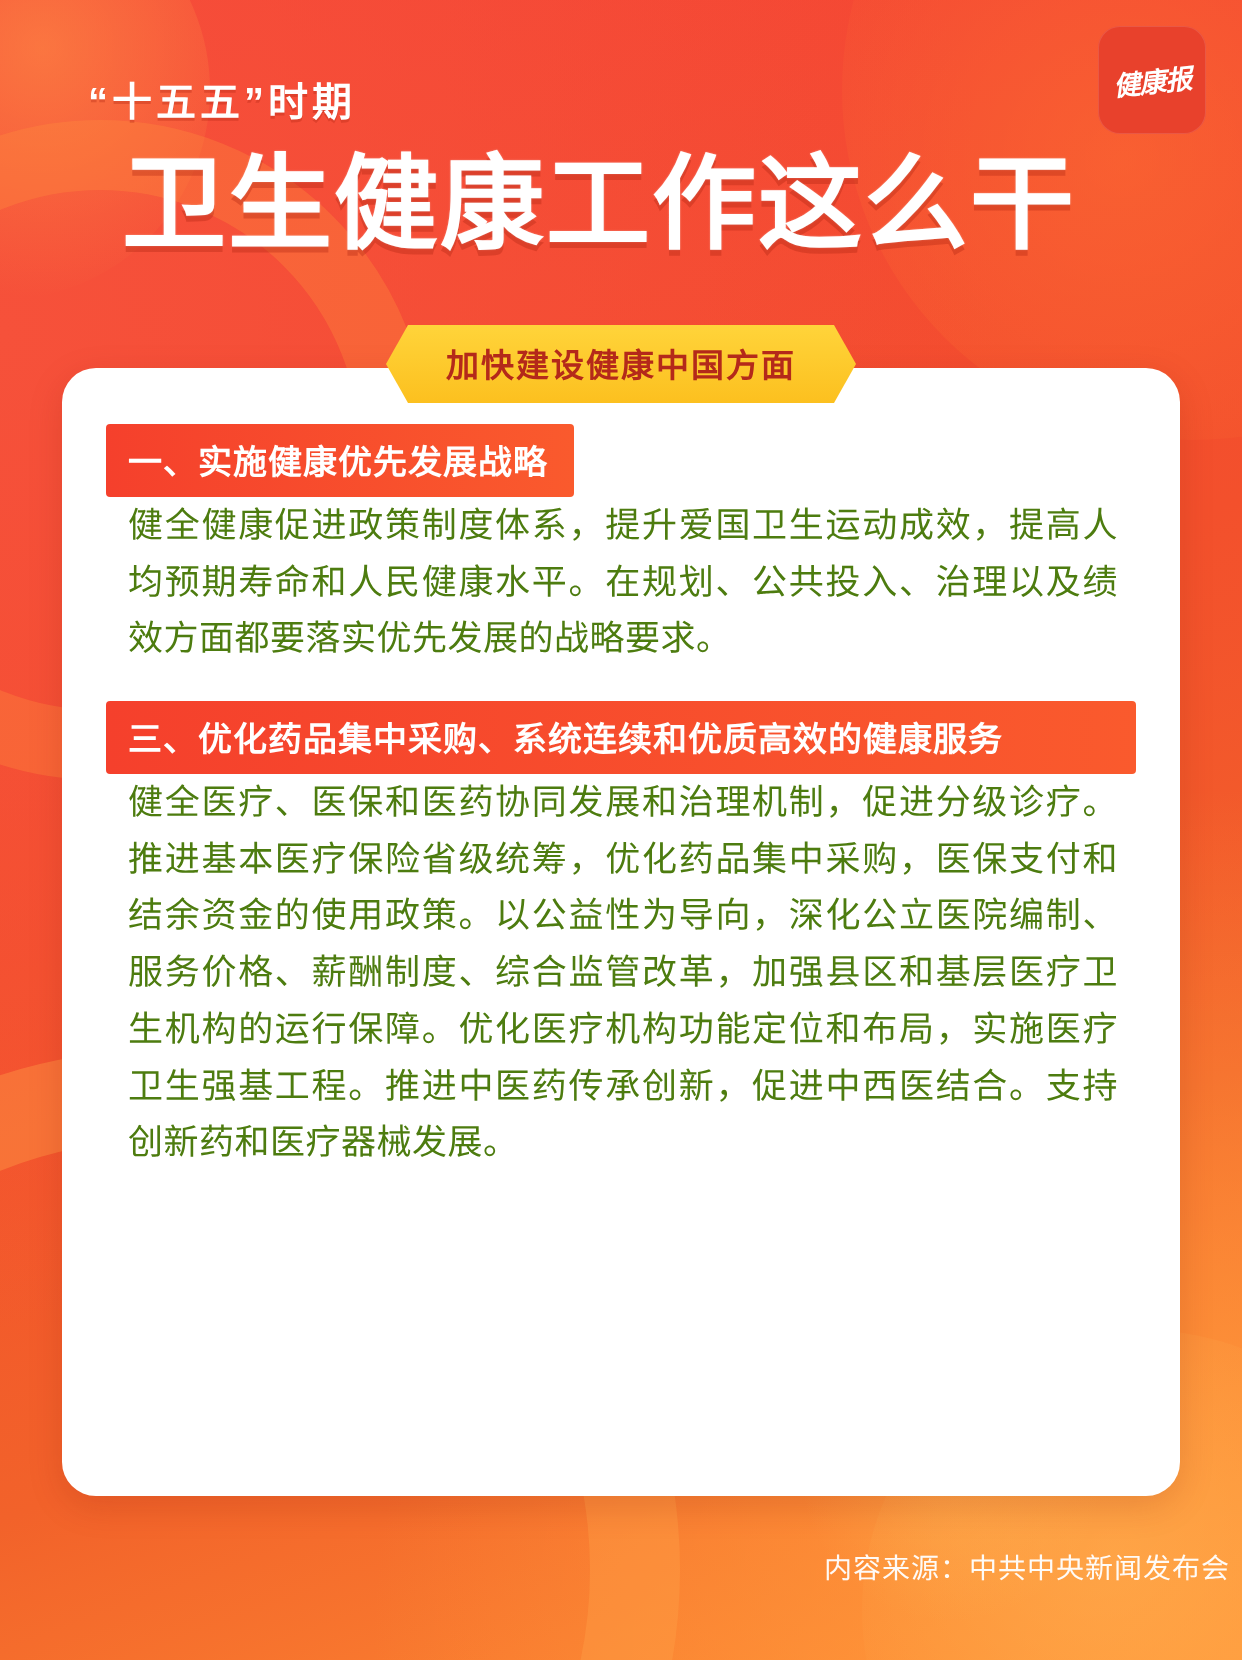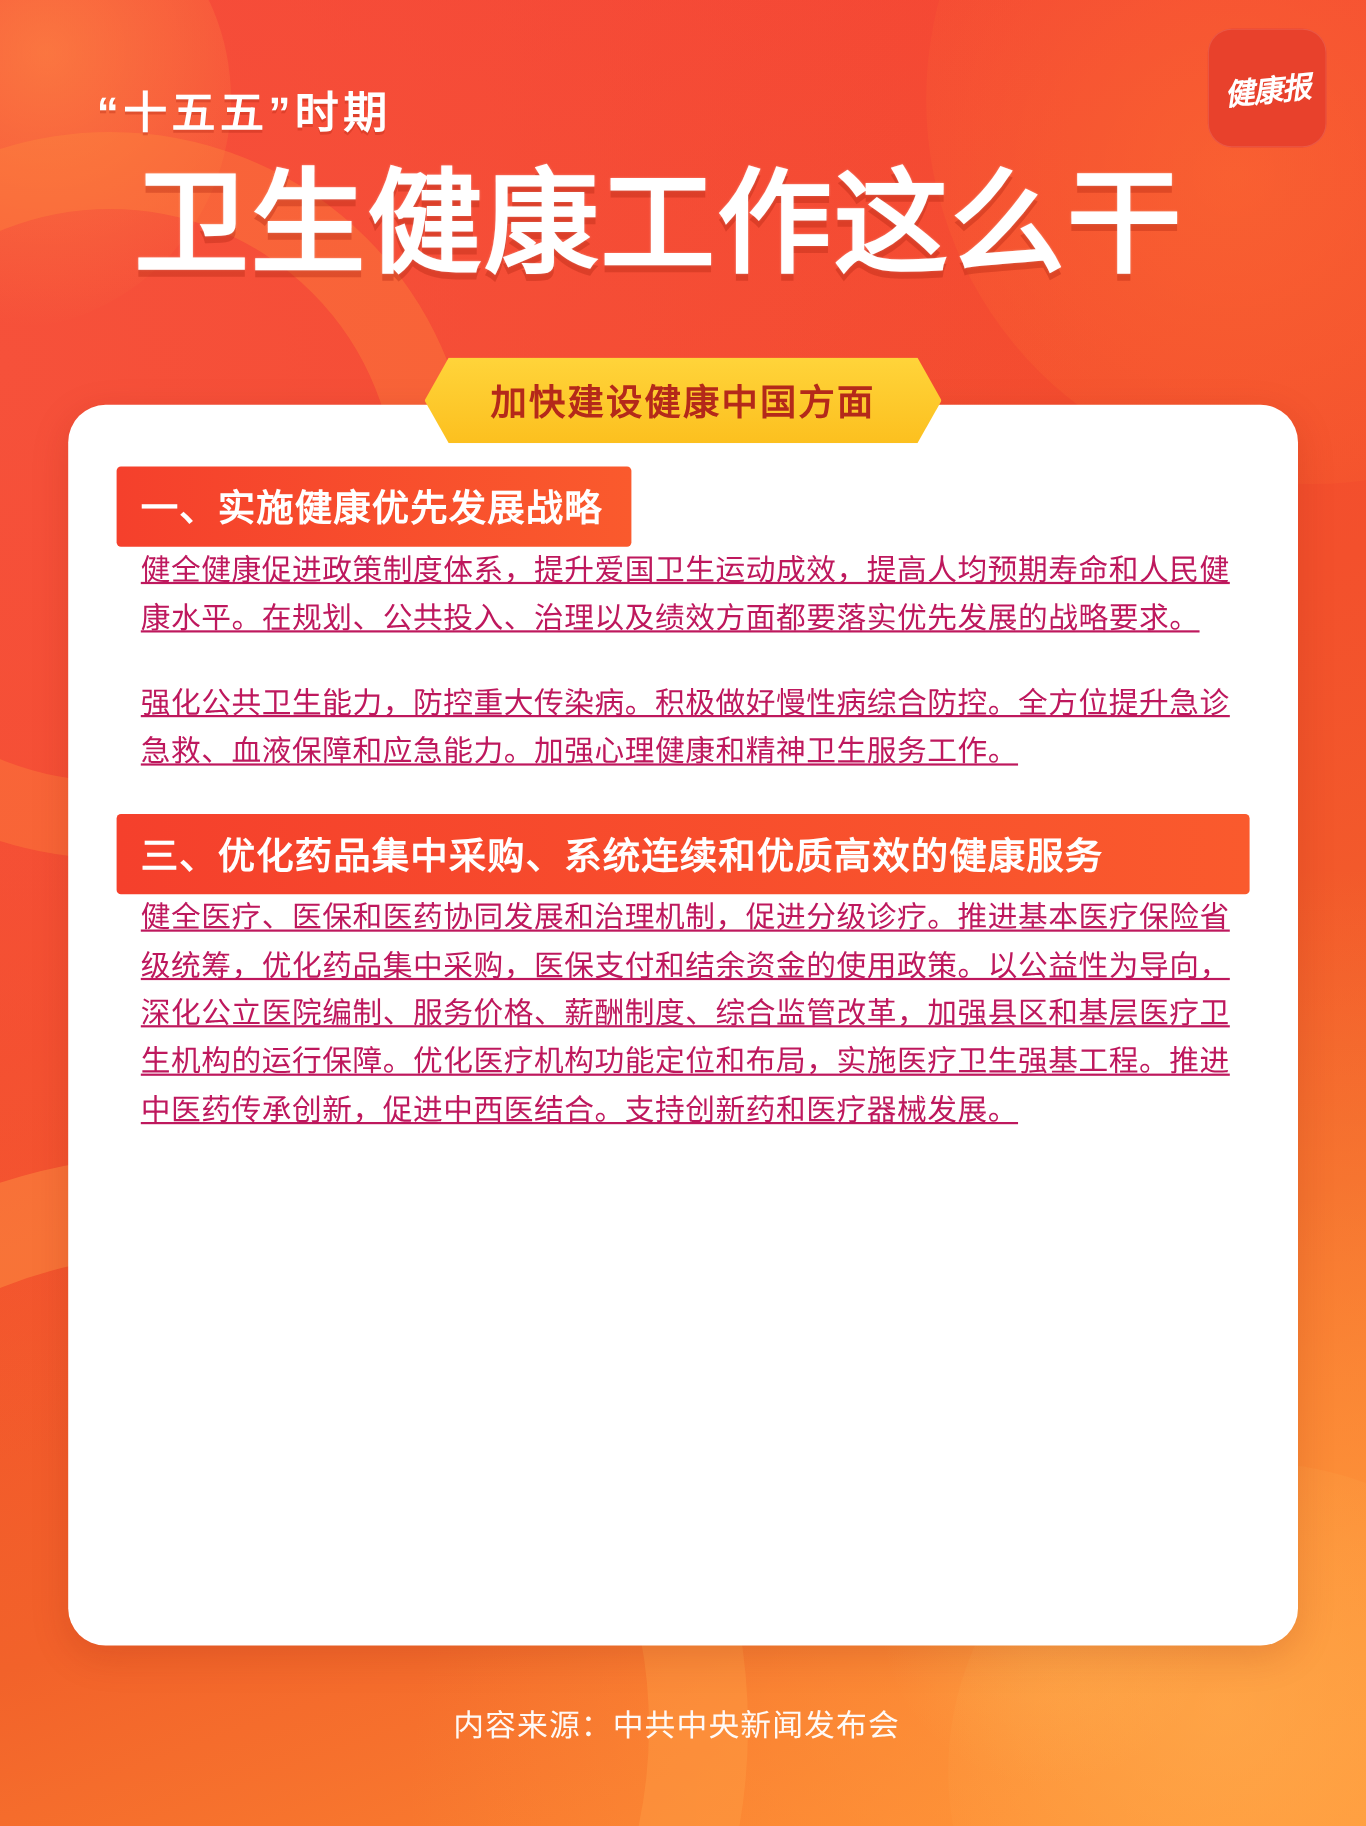--- a/index.html
+++ b/index.html
@@ -158,37 +158,36 @@
     font-size: 34px;
     font-weight: bold;
     letter-spacing: 1px;
     padding: 11px 26px 13px 22px;
     border-radius: 4px;
     white-space: nowrap;
   }
   .sec-head.wide { display: block; }
 
   .sec-body {
-    font-size: 27px;
+    font-size: 35px;
     line-height: 1.62;
-    color: #be185d;
+    color: #4d7c0f;
     letter-spacing: 0.5px;
     padding: 0 18px 0 22px;
     text-align: justify;
     margin-bottom: 34px;
-    text-decoration: underline;
   }
 
   
   .footer {
     position: absolute;
     left: 0;
     right: 12px;
     bottom: 74px;
-    text-align: center;
+    text-align: right;
     color: #ffffff;
     font-size: 28px;
     letter-spacing: 1px;
     opacity: .96;
   }
 </style>
 </head>
 <body>
 
 <div class="poster">
@@ -210,21 +209,20 @@
   <div class="ribbon">加快建设健康中国方面</div>
 
   <div class="card">
 
     <div class="section">
       <div class="sec-head">一、实施健康优先发展战略</div>
       <div class="sec-body">健全健康促进政策制度体系，提升爱国卫生运动成效，提高人均预期寿命和人民健康水平。在规划、公共投入、治理以及绩效方面都要落实优先发展的战略要求。</div>
     </div>
 
     <div class="section">
-      <div class="sec-body">强化公共卫生能力，防控重大传染病。积极做好慢性病综合防控。全方位提升急诊急救、血液保障和应急能力。加强心理健康和精神卫生服务工作。</div>
     </div>
 
     <div class="section">
       <div class="sec-head wide">三、优化药品集中采购、系统连续和优质高效的健康服务</div>
       <div class="sec-body">健全医疗、医保和医药协同发展和治理机制，促进分级诊疗。推进基本医疗保险省级统筹，优化药品集中采购，医保支付和结余资金的使用政策。以公益性为导向，深化公立医院编制、服务价格、薪酬制度、综合监管改革，加强县区和基层医疗卫生机构的运行保障。优化医疗机构功能定位和布局，实施医疗卫生强基工程。推进中医药传承创新，促进中西医结合。支持创新药和医疗器械发展。</div>
     </div>
 
   </div>
 
   <div class="footer">内容来源：中共中央新闻发布会</div>

